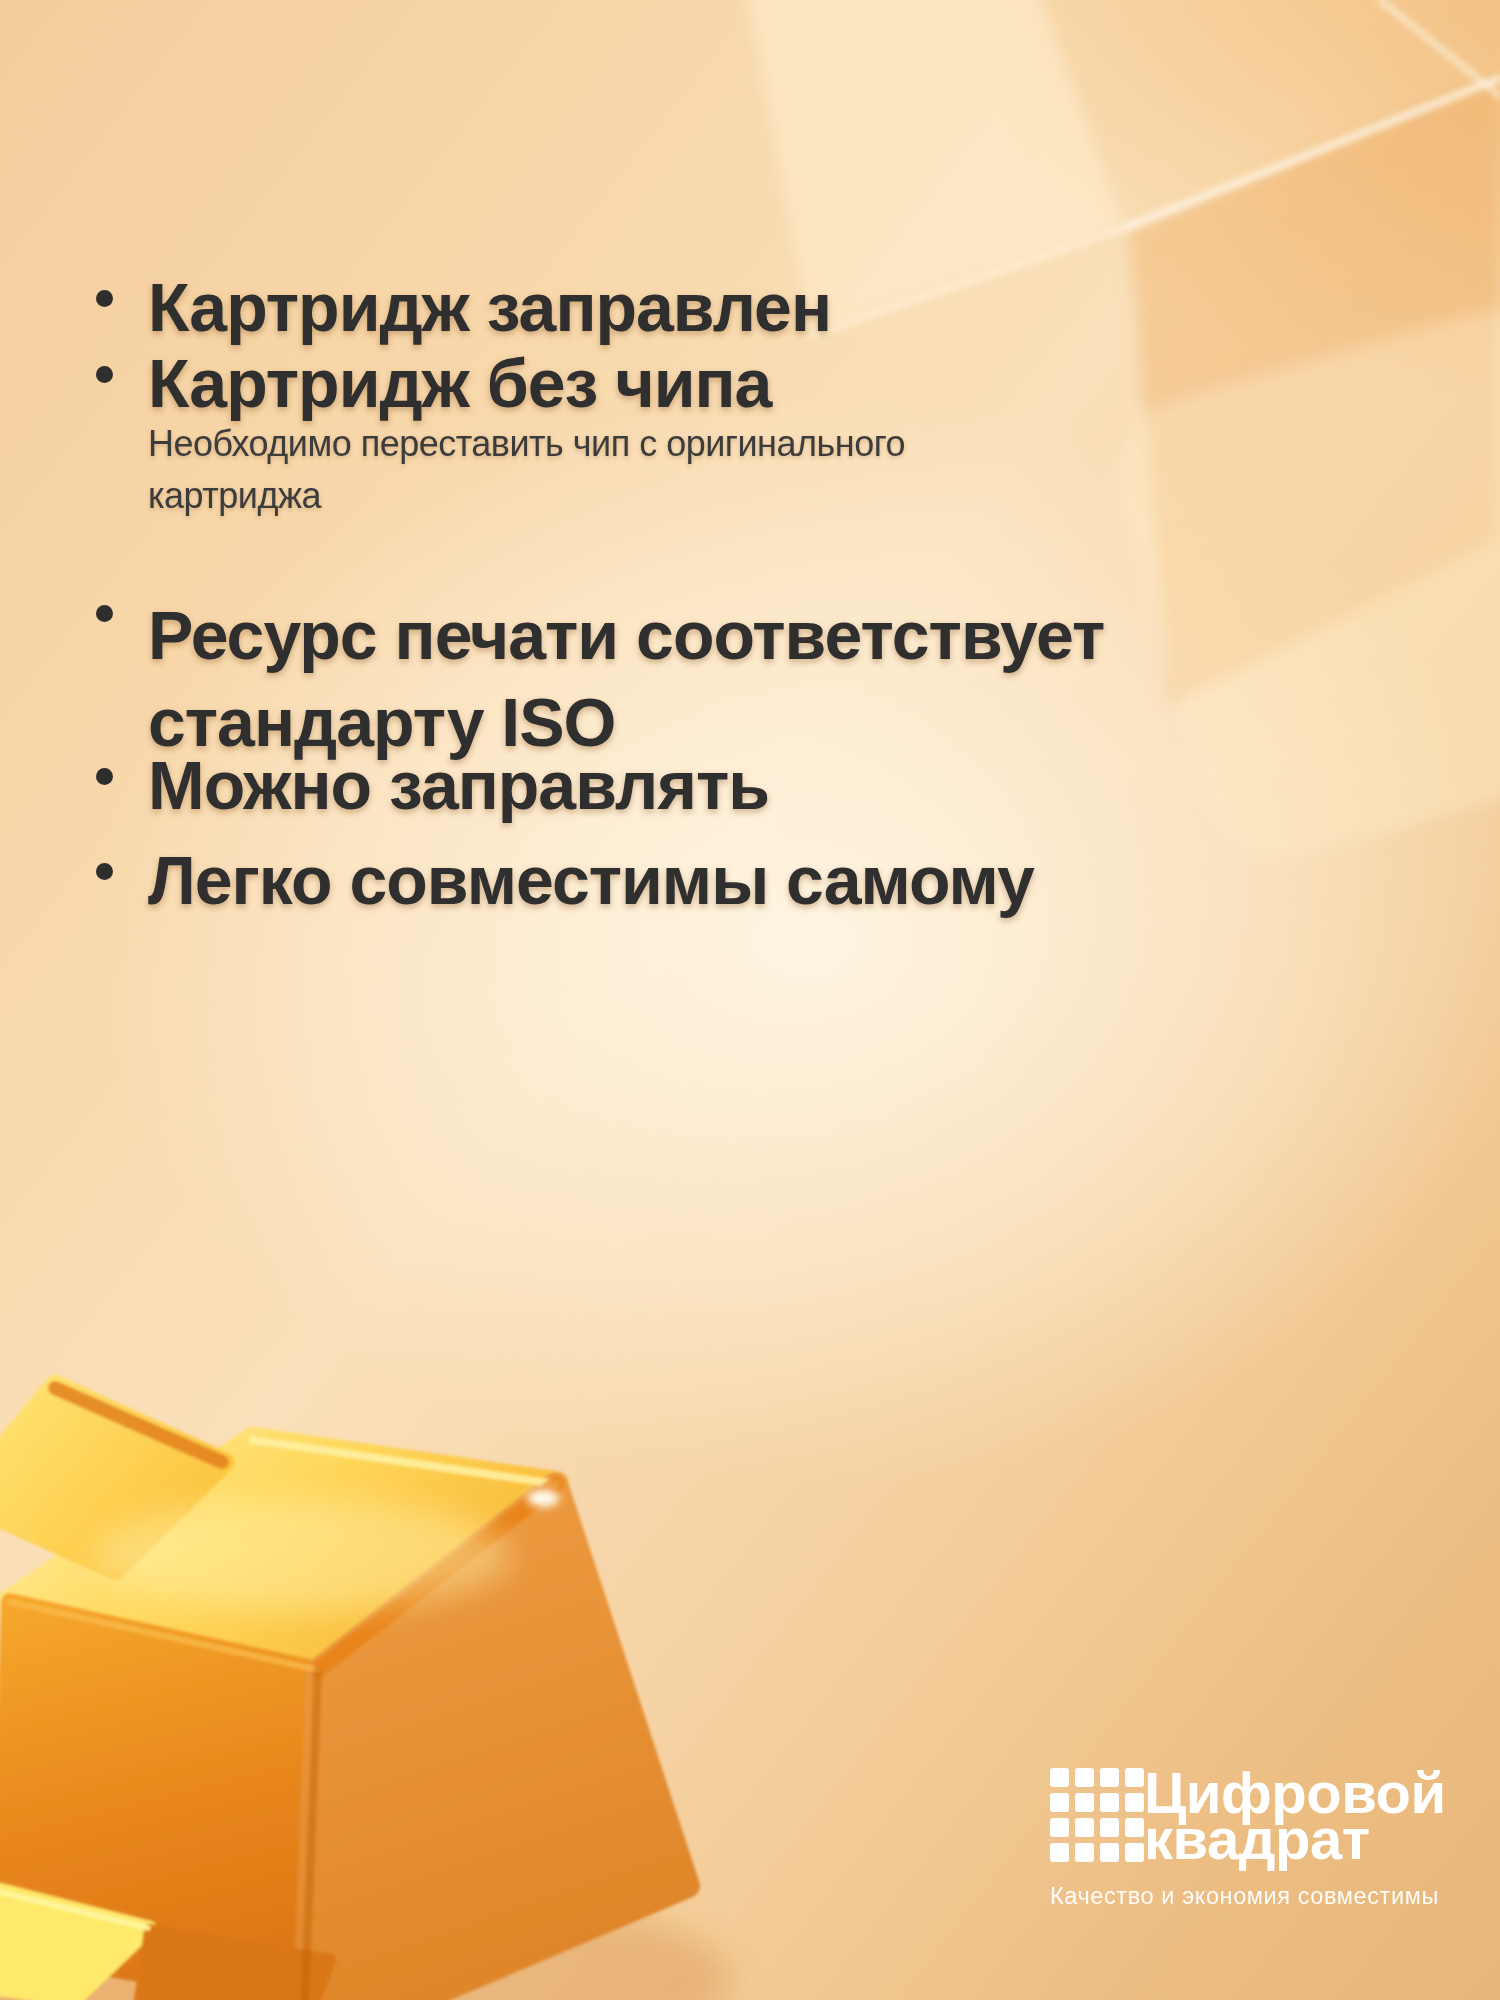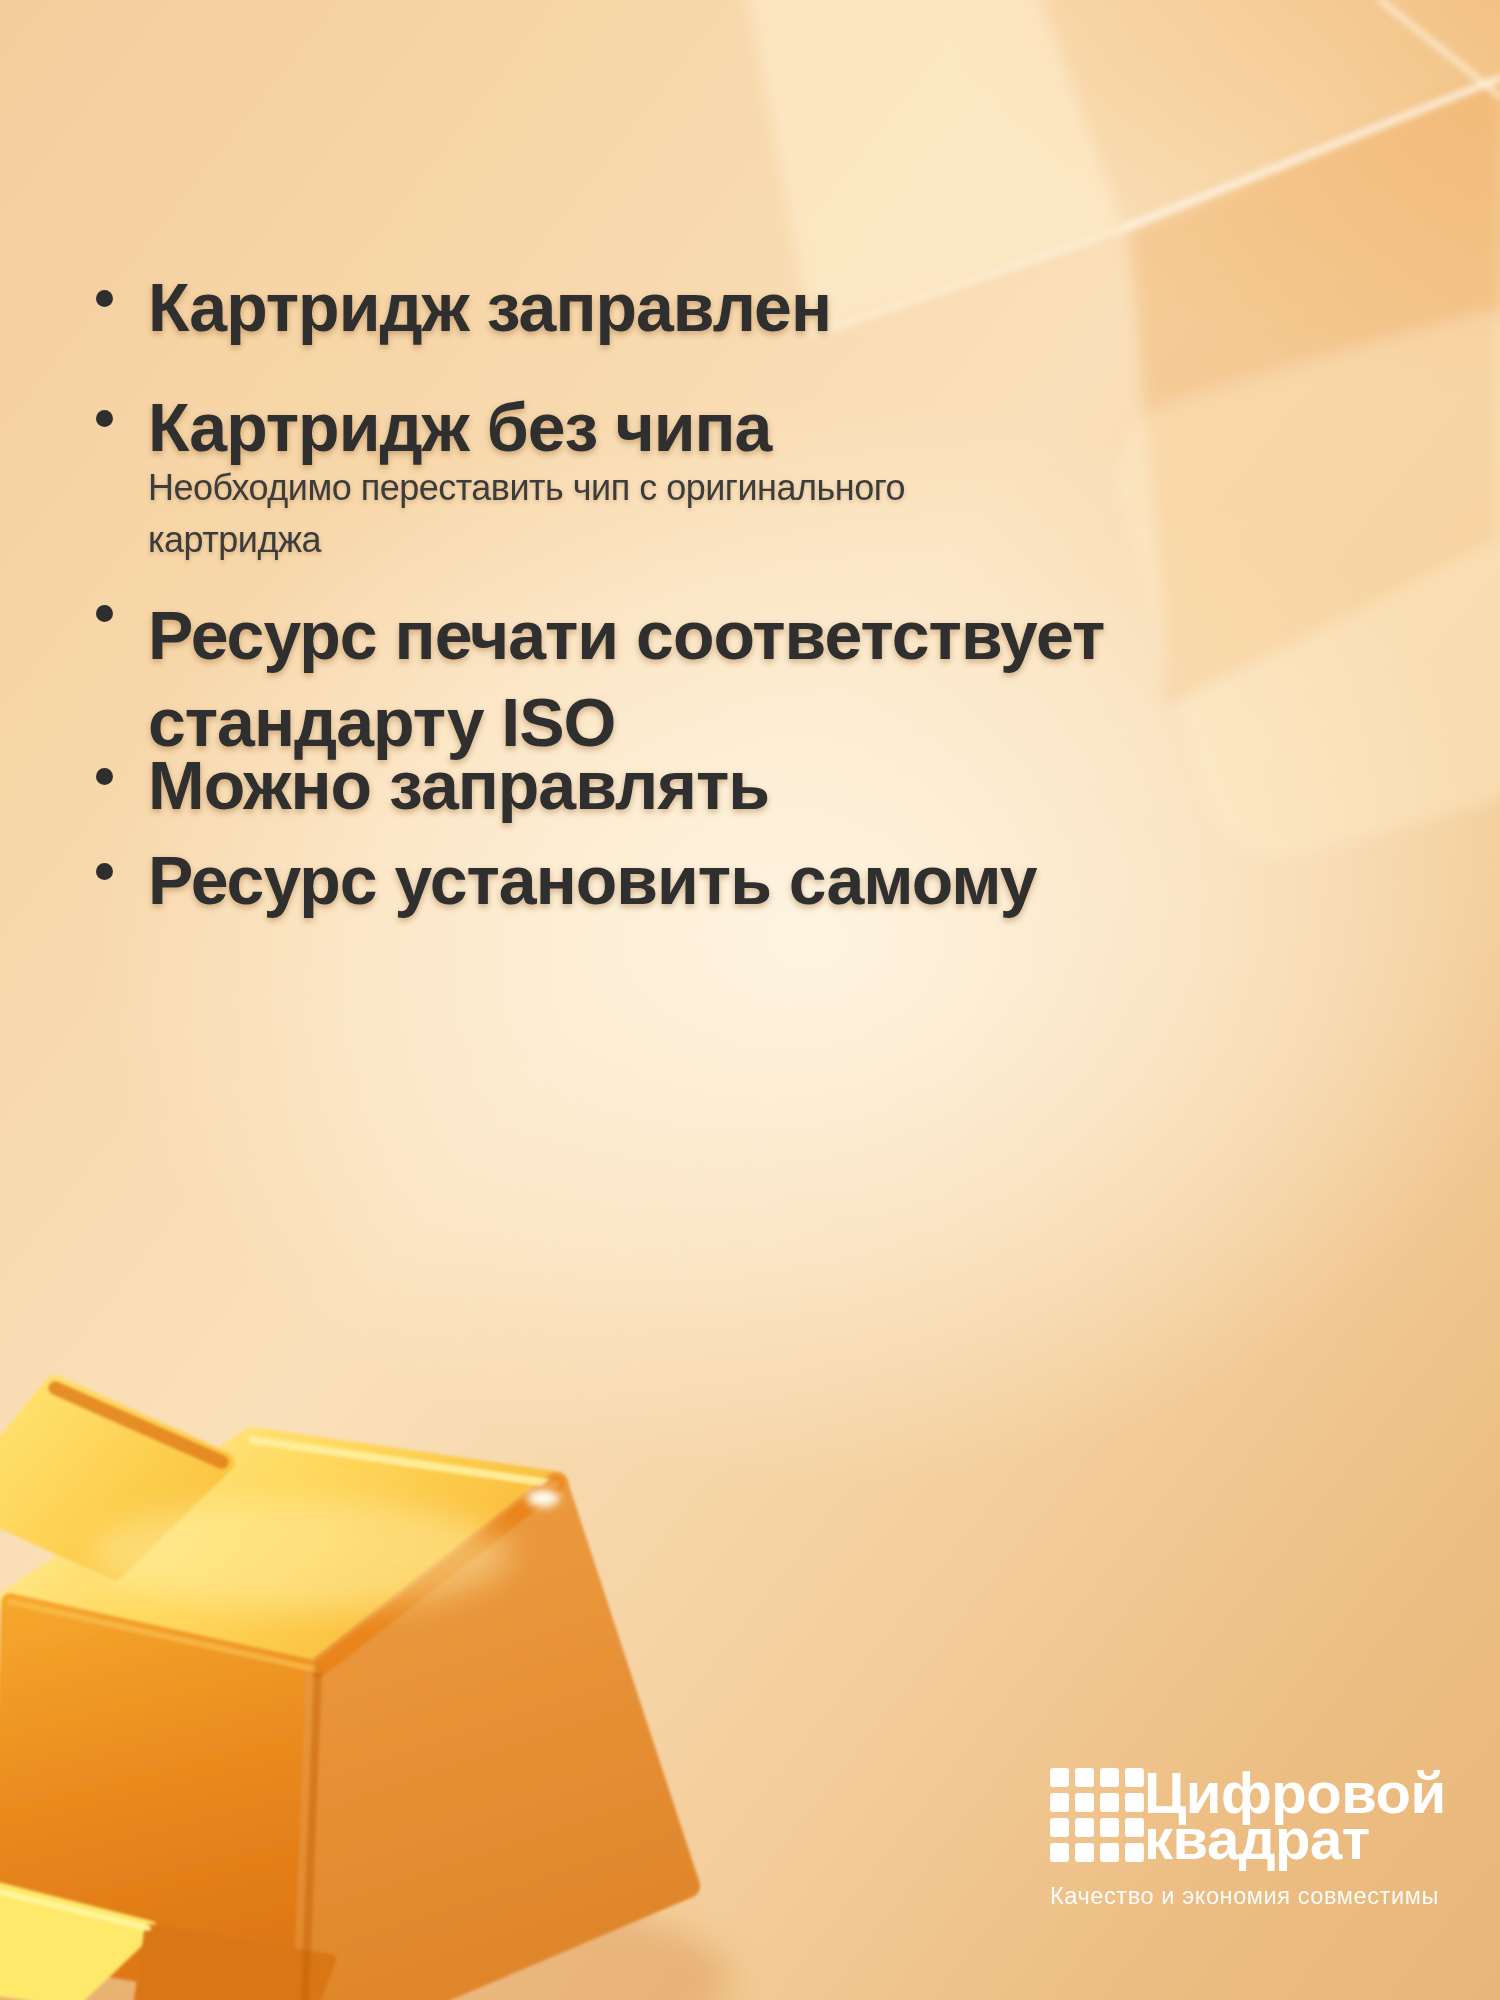--- a/index.html
+++ b/index.html
@@ -13,21 +13,21 @@
       radial-gradient(900px 700px at 104% -4%, rgba(233,152,62,0.50) 0%, rgba(238,165,75,0.22) 45%, rgba(240,170,80,0) 70%),
       radial-gradient(820px 650px at -6% 106%, rgba(235,150,45,0.40) 0%, rgba(240,165,60,0.18) 45%, rgba(240,170,70,0) 70%),
       linear-gradient(128deg, #f4cd9c 0%, #f7d6a8 20%, #fae0ba 45%, #f4cf9d 70%, #ecbd82 88%, #e8b678 100%);
   }
   .deco{position:absolute;pointer-events:none;}
   .deco-top-right{left:700px;top:0;z-index:0;}
   .deco-gold{left:0;top:1050px;z-index:1;}
 
   .bullets{position:absolute;left:148px;top:0;width:1280px;z-index:2;}
   .bullet{position:absolute;left:0;width:100%;}
-  .b1{top:272px;} .b2{top:392px;} .b3{top:592px;} .b4{top:750px;} .b5{top:845px;}
+  .b1{top:272px;} .b2{top:348px;} .b3{top:592px;} .b4{top:750px;} .b5{top:845px;}
   .dot{
     position:absolute;left:-52px;top:18px;
     width:17px;height:17px;border-radius:50%;
     background:#2e2e2e;
   }
   .b3 .dot{top:13px;}
   .title{
     font-weight:700;font-size:68px;line-height:70px;
     letter-spacing:-1px;color:#2f2f2f;white-space:pre-line;
     text-shadow:0 3px 6px rgba(140,85,30,0.40);
@@ -150,21 +150,21 @@
       <span class="dot"></span>
       <div class="title">Ресурс печати соответствует
 стандарту ISO</div>
     </div>
     <div class="bullet b4">
       <span class="dot"></span>
       <div class="title">Можно заправлять</div>
     </div>
     <div class="bullet b5">
       <span class="dot"></span>
-      <div class="title">Ресурс установить самому</div>
+      <div class="title">Легко совместимы самому</div>
     </div>
   </div>
 
   <div class="logo">
     <div class="logo-row">
       <div class="logo-grid">
         <i></i>
           <i></i>
           <i></i>
           <i></i>

